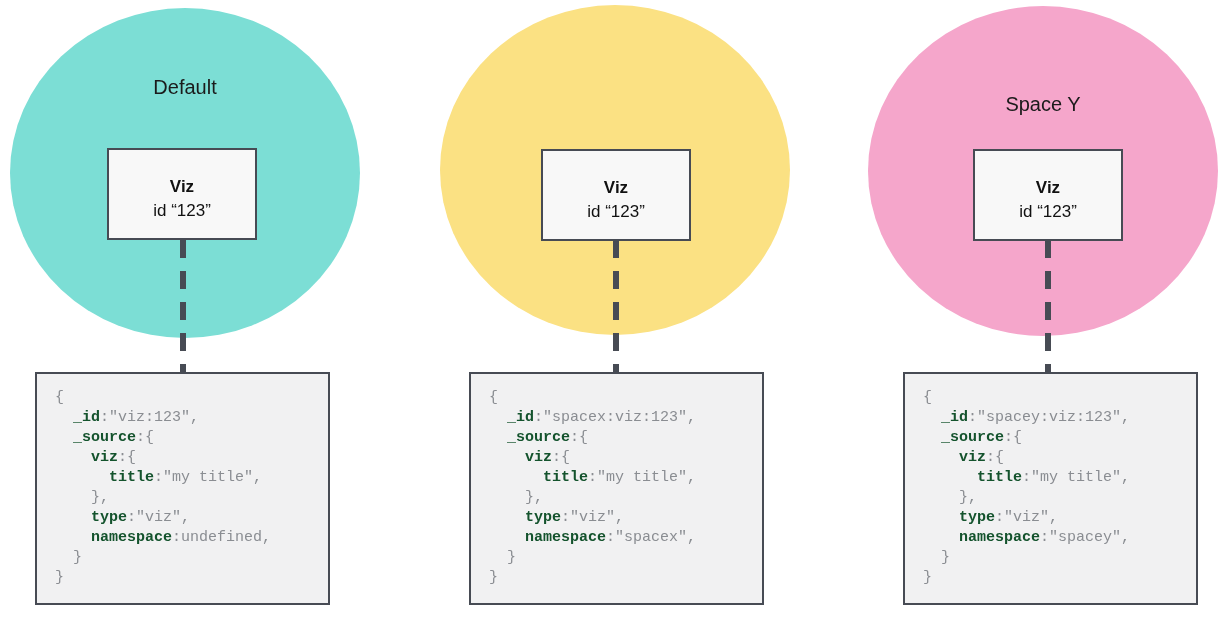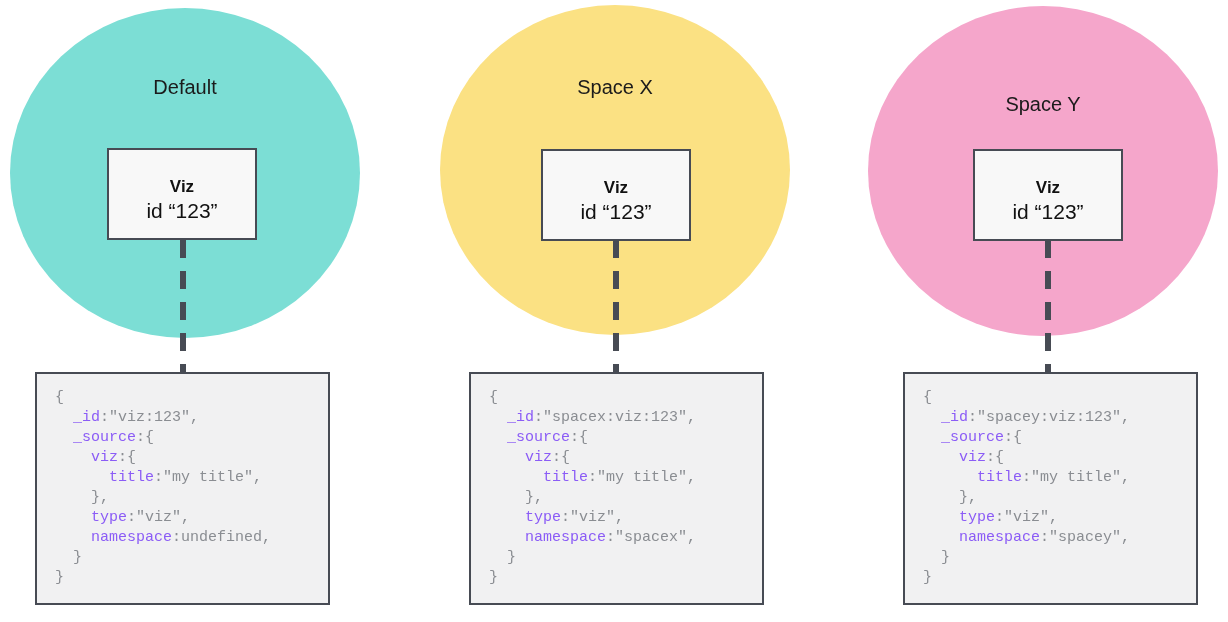--- a/index.html
+++ b/index.html
@@ -14,52 +14,51 @@
     position:absolute;width:350px;text-align:center;
     font-size:20px;line-height:34px;color:#1b1b1b;
   }
   .viz-box{
     position:absolute;width:150px;height:92px;box-sizing:border-box;
     background:#f8f8f8;border:2px solid #474b54;
     display:flex;flex-direction:column;justify-content:center;align-items:center;
     padding-top:10px;
   }
   .viz-name{font-size:17px;font-weight:bold;color:#111;line-height:24px;}
-  .viz-id{font-size:21px;color:#111;line-height:24px;}
+  .viz-id{font-size:17px;color:#111;line-height:24px;}
   .connector{
     position:absolute;width:6px;height:134px;top:240px;
     background:repeating-linear-gradient(to bottom,#474b54 0 18px,transparent 18px 31px);
   }
   .code-box{
     position:absolute;top:372px;width:295px;height:233px;box-sizing:border-box;
     background:#f1f1f2;border:2px solid #474b54;
     padding:14px 18px;
     font-family:"Liberation Mono","DejaVu Sans Mono",monospace;
     font-size:15px;line-height:20px;white-space:pre;
   }
   .code-line{white-space:pre;}
-  .tok-key{color:#8b5cf6;font-weight:normal;}
+  .tok-key{color:#14532d;font-weight:bold;}
   .tok-plain{color:#8a8d92;}
 </style>
 </head>
 <body>
 
 <div class="canvas">
 
   <div class="circle" style="left: 10px; top: 8px; background: rgb(124, 222, 213);"></div>
   <div class="panel-title" style="left:10px;top:70px;">Default</div>
   <div class="connector" style="left:180px;"></div>
   <div class="viz-box" style="left:107px;top:148px;">
     <div class="viz-name">Viz</div>
     <div class="viz-id">id “123”</div>
   </div>
   <div class="code-box" style="left:35px;"><div class="code-line"><span class="tok-plain">{</span></div><div class="code-line"><span class="tok-plain">  </span><span class="tok-key">_id</span><span class="tok-plain">:"viz:123",</span></div><div class="code-line"><span class="tok-plain">  </span><span class="tok-key">_source</span><span class="tok-plain">:{</span></div><div class="code-line"><span class="tok-plain">    </span><span class="tok-key">viz</span><span class="tok-plain">:{</span></div><div class="code-line"><span class="tok-plain">      </span><span class="tok-key">title</span><span class="tok-plain">:"my title",</span></div><div class="code-line"><span class="tok-plain">    },</span></div><div class="code-line"><span class="tok-plain">    </span><span class="tok-key">type</span><span class="tok-plain">:"viz",</span></div><div class="code-line"><span class="tok-plain">    </span><span class="tok-key">namespace</span><span class="tok-plain">:undefined,</span></div><div class="code-line"><span class="tok-plain">  }</span></div><div class="code-line"><span class="tok-plain">}</span></div></div>
 
   <div class="circle" style="left: 440px; top: 5px; background: rgb(251, 225, 131);"></div>
-  <div class="panel-title" style="left:440px;top:70px;">Space X</div>
   <div class="connector" style="left:613px;"></div>
   <div class="viz-box" style="left:541px;top:149px;">
     <div class="viz-name">Viz</div>
     <div class="viz-id">id “123”</div>
   </div>
   <div class="code-box" style="left:469px;"><div class="code-line"><span class="tok-plain">{</span></div><div class="code-line"><span class="tok-plain">  </span><span class="tok-key">_id</span><span class="tok-plain">:"spacex:viz:123",</span></div><div class="code-line"><span class="tok-plain">  </span><span class="tok-key">_source</span><span class="tok-plain">:{</span></div><div class="code-line"><span class="tok-plain">    </span><span class="tok-key">viz</span><span class="tok-plain">:{</span></div><div class="code-line"><span class="tok-plain">      </span><span class="tok-key">title</span><span class="tok-plain">:"my title",</span></div><div class="code-line"><span class="tok-plain">    },</span></div><div class="code-line"><span class="tok-plain">    </span><span class="tok-key">type</span><span class="tok-plain">:"viz",</span></div><div class="code-line"><span class="tok-plain">    </span><span class="tok-key">namespace</span><span class="tok-plain">:"spacex",</span></div><div class="code-line"><span class="tok-plain">  }</span></div><div class="code-line"><span class="tok-plain">}</span></div></div>
 
   <div class="circle" style="left: 868px; top: 6px; background: rgb(245, 166, 203);"></div>
   <div class="panel-title" style="left:868px;top:87px;text-align:center;">Space Y</div>
   <div class="connector" style="left:1045px;"></div>

